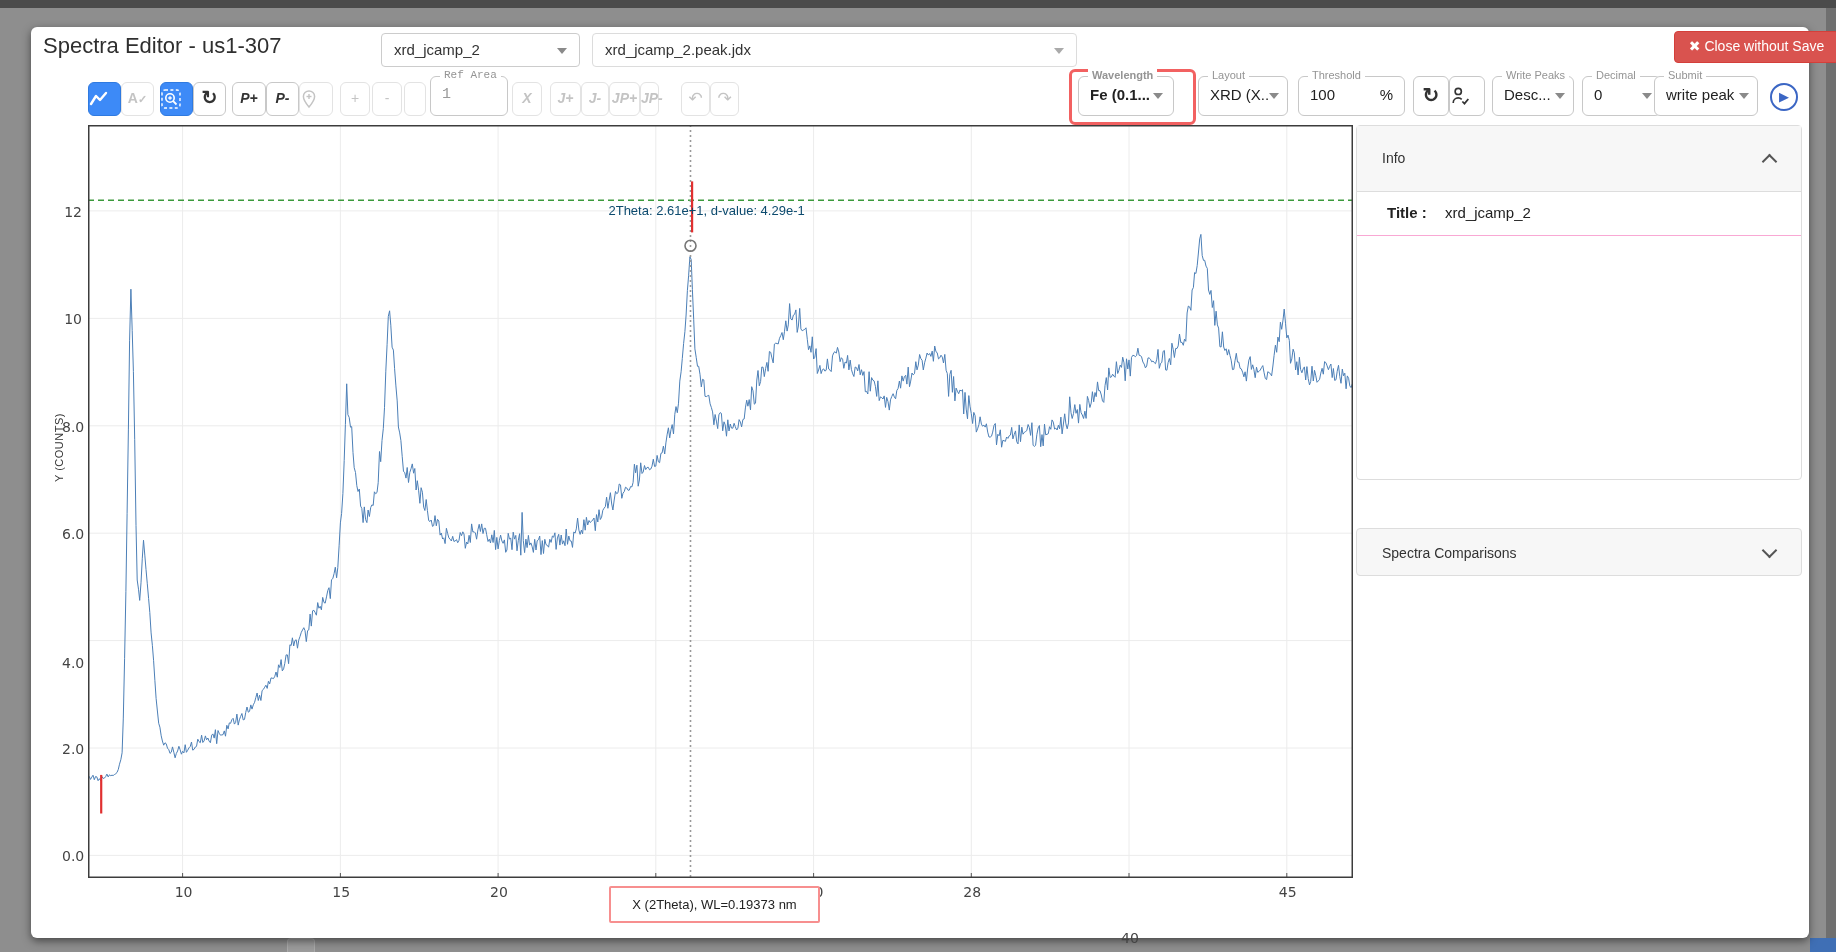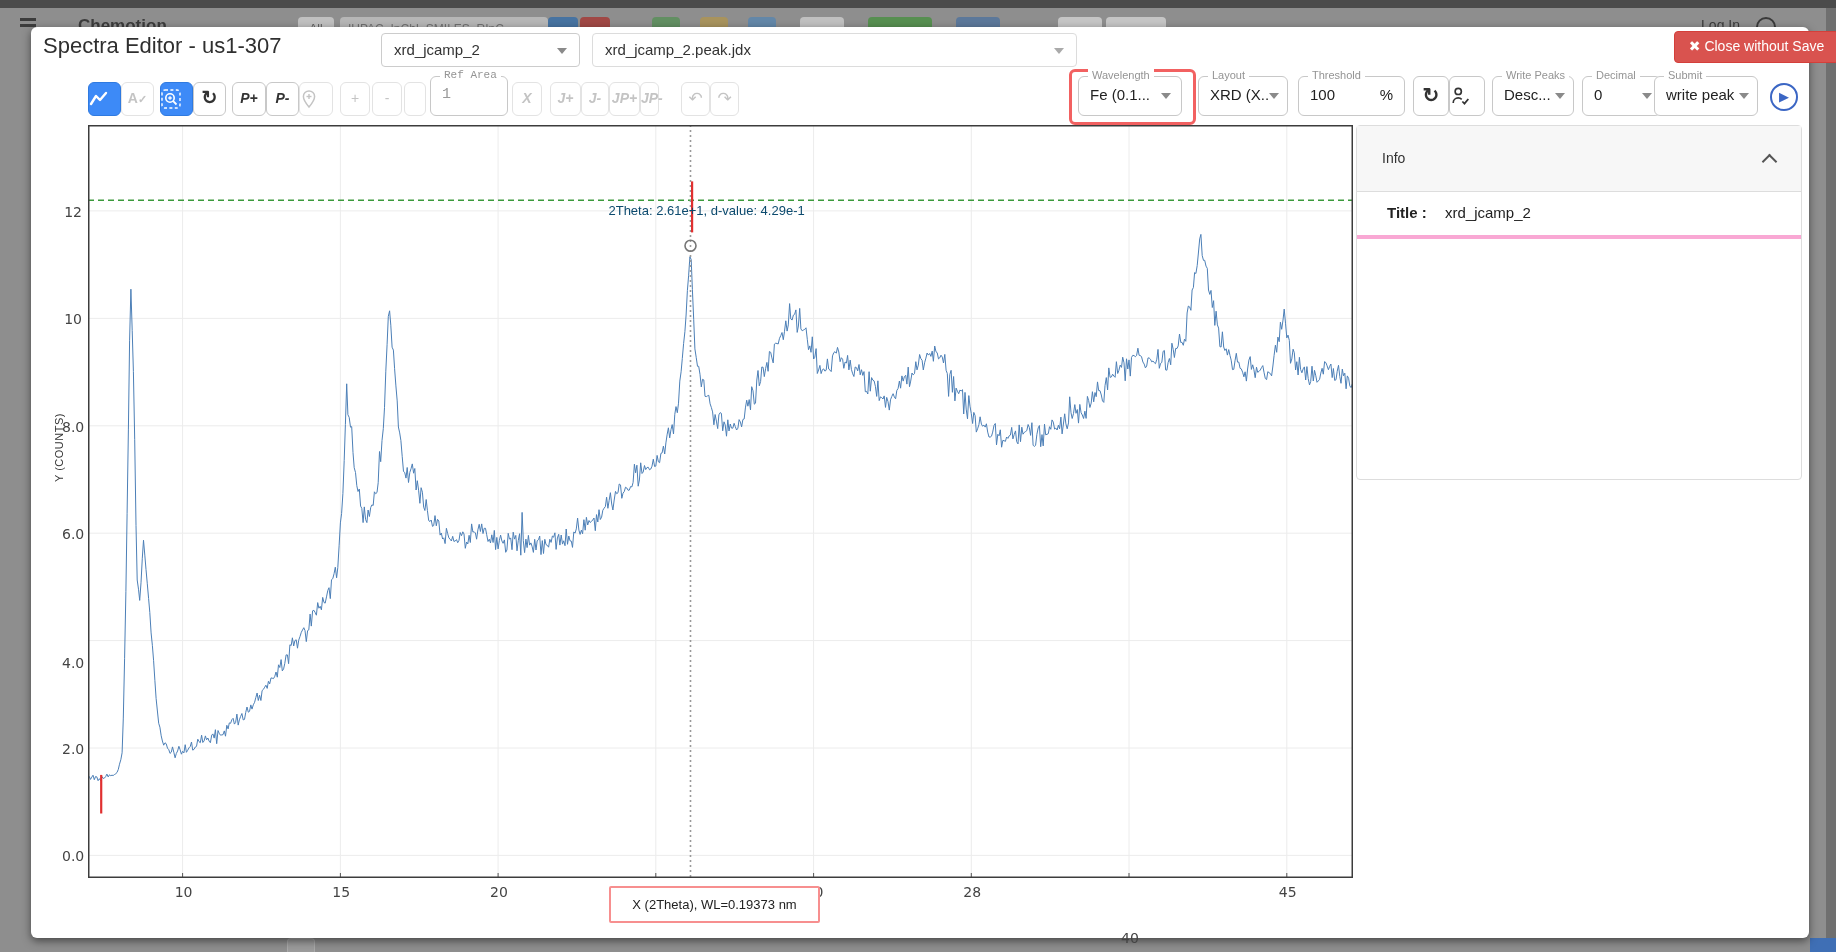--- a/index.html
+++ b/index.html
@@ -41,49 +41,31 @@
   
   .plot-wrap{left:57px;top:98px;width:1265px;height:753px;}
   .tick-label{position:absolute;font-family:"DejaVu Sans",sans-serif;font-size:14px;color:#444;}
   .ylab{left:22px;top:455px;font-size:11px;color:#333;transform:rotate(-90deg);transform-origin:left top;white-space:nowrap;letter-spacing:.5px;}
   .xlabel-box{left:578px;top:859px;width:211px;height:37px;border:2px solid #f78f8f;border-radius:2px;background:#fff;box-sizing:border-box;text-align:center;font-size:13px;color:#222;line-height:33px;}
   .annot{position:absolute;font-size:13px;color:#dd9a30;white-space:nowrap;transform:translateX(-52%);}
   
   .panel{position:absolute;left:1325px;width:446px;border:1px solid #ddd;border-radius:4px;background:#fff;box-sizing:border-box;}
   .panel-head{background:#f7f7f7;border-bottom:1px solid #ddd;position:relative;}
   .panel-head .ptext{position:absolute;left:25px;font-size:14px;color:#333;}
-  .info-row{position:absolute;left:0;top:66px;width:100%;height:43px;border-bottom:4px solid #f9a8d4;}
+  .info-row{position:absolute;left:0;top:66px;width:100%;height:43px;border-bottom:1px solid #f9a8d4;}
   .info-row .tl{position:absolute;left:30px;top:12px;font-size:15px;color:#222;font-weight:bold;}
   .info-row .tv{position:absolute;left:88px;top:12px;font-size:15px;color:#222;}
   svg{display:block;}
 </style>
 </head>
 <body>
 
 <div id="app">
 
   <div class="abs bg-topdark"></div>
-  <div class="abs bg-band">
-    <div class="abs bg-burger"></div>
-    <div class="abs bg-brand">Chemotion</div>
-    <div class="abs bg-chip" style="left:298px;width:36px;background:#c9c9c9;color:#555;font-size:12px;text-align:center;line-height:24px;">All</div>
-    <div class="abs bg-chip" style="left:340px;width:200px;background:#bdbdbd;color:#6b6b6b;font-size:12px;line-height:24px;padding-left:8px;">IUPAC, InChI, SMILES, RInC</div>
-    <div class="abs bg-chip" style="left:548px;width:30px;background:#3b6ea5;"></div>
-    <div class="abs bg-chip" style="left:580px;width:30px;background:#a33c38;"></div>
-    <div class="abs bg-chip" style="left:652px;width:28px;background:#5a8f5a;"></div>
-    <div class="abs bg-chip" style="left:700px;width:28px;background:#ad9455;"></div>
-    <div class="abs bg-chip" style="left:748px;width:28px;background:#5c86ad;"></div>
-    <div class="abs bg-chip" style="left:800px;width:44px;background:#c9c9c9;"></div>
-    <div class="abs bg-chip" style="left:868px;width:64px;background:#4d8f47;"></div>
-    <div class="abs bg-chip" style="left:956px;width:44px;background:#53749c;"></div>
-    <div class="abs bg-chip" style="left:1058px;width:44px;background:#cfcfcf;"></div>
-    <div class="abs bg-chip" style="left:1106px;width:60px;background:#cfcfcf;"></div>
-    <div class="abs bg-login">Log In</div>
-    <div class="abs bg-gear"></div>
-  </div>
   <div class="abs bg-scroll"></div>
   <div class="abs bg-btn-ghost"></div>
   <div class="abs bg-bluebar"></div>
 
   <div class="abs modal">
 
     <div class="abs m-title">Spectra Editor - us1-307</div>
 
     <div class="abs file-select">
       <span>xrd_jcamp_2</span>
@@ -136,21 +118,21 @@
     </div>
     <div class="tb-btn dis italic" style="left:481px;width:30px;"><span>X</span></div>
     <div class="tb-btn dis italic" style="left:519px;width:31px;"><span>J+</span></div>
     <div class="tb-btn dis italic" style="left:550px;width:28px;"><span>J-</span></div>
     <div class="tb-btn dis italic" style="left:578px;width:31px;"><span>JP+</span></div>
     <div class="tb-btn dis italic" style="left:609px;width:19px;"><span>JP-</span></div>
     <div class="tb-btn dis" style="left:650px;width:29px;font-size:17px;"><span>↶</span></div>
     <div class="tb-btn dis" style="left:679px;width:29px;font-size:17px;"><span>↷</span></div>
 
     <div class="abs red-high"></div>
-    <div class="fieldset" style="left:1047px;width:104px;">
+    <div class="fieldset" style="left:1047px;width:96px;font-weight:bold;">
       <span class="flabel">Wavelength</span>
       <span class="fvalue" style="max-width:70px;">Fe (0.1...</span>
       <span class="caret" style="right:10px;"></span>
     </div>
     <div class="fieldset" style="left:1167px;width:90px;">
       <span class="flabel">Layout</span>
       <span class="fvalue" style="max-width:58px;">XRD (X...</span>
       <span class="caret" style="right:8px;"></span>
     </div>
     <div class="fieldset" style="left:1267px;width:107px;">
@@ -247,15 +229,19 @@
     <div class="panel" style="top:98px;height:355px;">
       <div class="panel-head" style="height:65px;">
         <span class="ptext" style="top:24px;">Info</span>
         <span class="chev up" style="right:26px;top:30px;"></span>
       </div>
       <div class="info-row">
         <span class="tl">Title :</span>
         <span class="tv">xrd_jcamp_2</span>
       </div>
     </div>
+    <div class="panel panel-head" style="top:501px;height:48px;border-bottom:1px solid #ddd;">
+      <span class="ptext" style="top:16px;">Spectra Comparisons</span>
+      <span class="chev down" style="right:26px;top:16px;"></span>
+    </div>
 
   </div>
 </div>
 
 </body></html>

